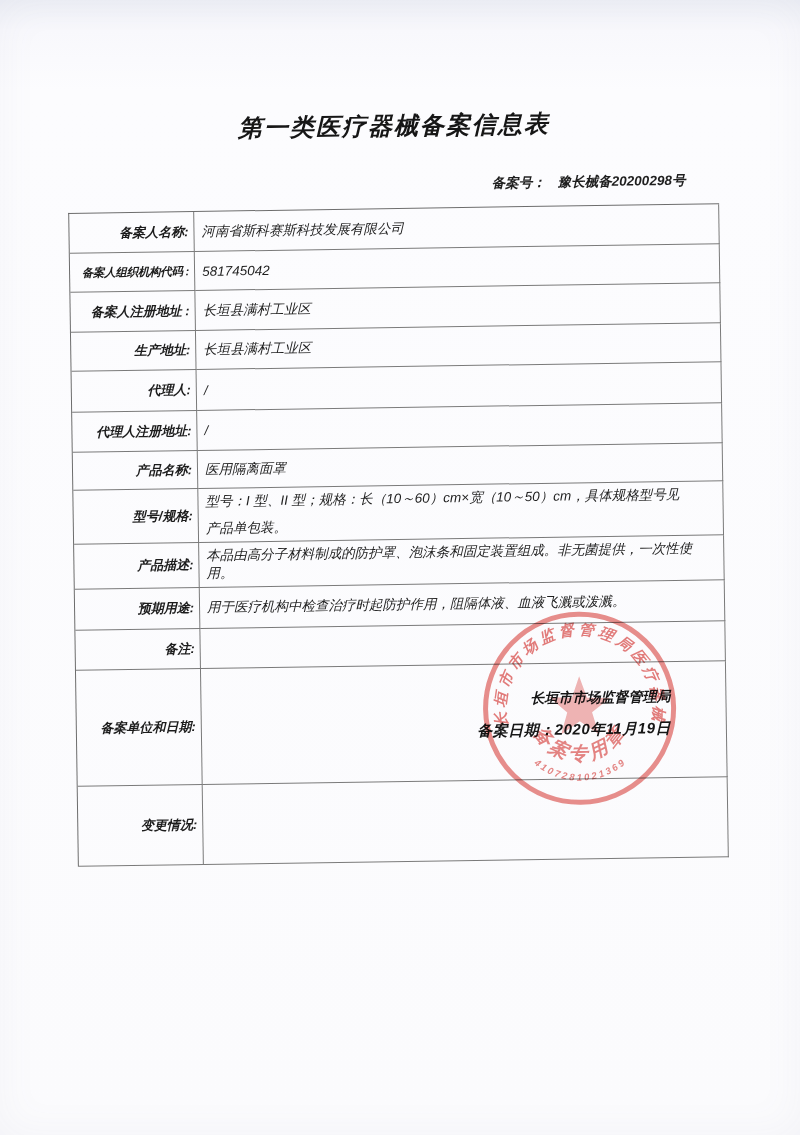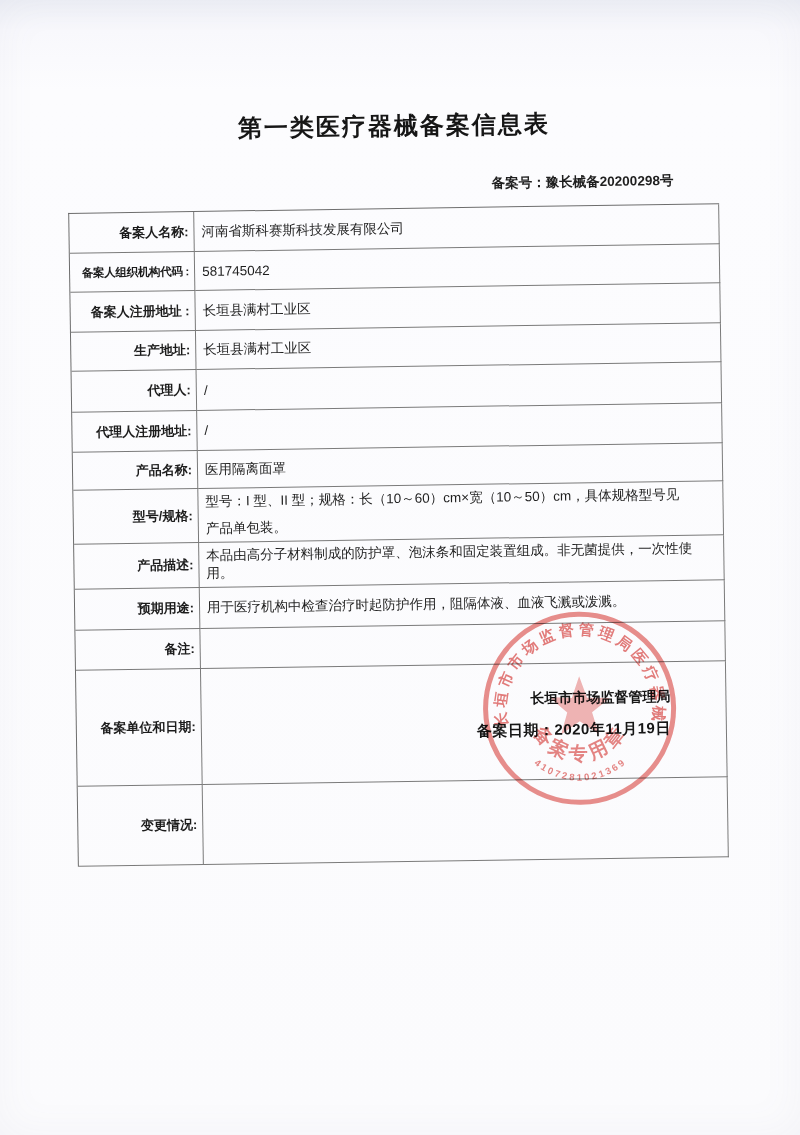--- a/index.html
+++ b/index.html
@@ -5,36 +5,37 @@
   html,body{margin:0;padding:0;}
   body{
     width:800px;height:1135px;position:relative;overflow:hidden;
     background:#fdfdfe;
     font-family:"Liberation Sans","DejaVu Sans",sans-serif;
   }
   .scan-page{
     position:absolute;inset:0;
     background:linear-gradient(180deg,#eef0f6 0px,#f8f8fc 30px,#fcfcfe 90px,#fbfbfd 100%);
     box-shadow:inset 0 0 40px rgba(120,120,150,0.06);
+    font-style:italic;
   }
   .paper{
     position:absolute;inset:0;
     transform:rotate(-0.85deg);
     transform-origin:400px 535px;
   }
   .form-title{
     position:absolute;top:110px;left:0;width:100%;
     text-align:center;font-size:24px;font-weight:bold;color:#161616;
     letter-spacing:2px;
   }
   .filing-no{
     position:absolute;top:176px;left:497px;
     font-size:13.5px;font-weight:bold;color:#1f1f1f;white-space:nowrap;
   }
-  .filing-no .lbl{}
+  .filing-no .lbl{margin-right:12px;}
   .reg-table{
     position:absolute;left:73px;top:208px;width:650px;
     display:grid;
     grid-template-columns:125px 525px;
     grid-template-rows:40px 39px 40px 39px 41px 40px 38px 54px 45px 41px 40px 116px 80px;
     border-top:1px solid #6d6d6d;
     border-left:1px solid #6d6d6d;
   }
   .cell{
     border-right:1px solid #7a7a7a;

